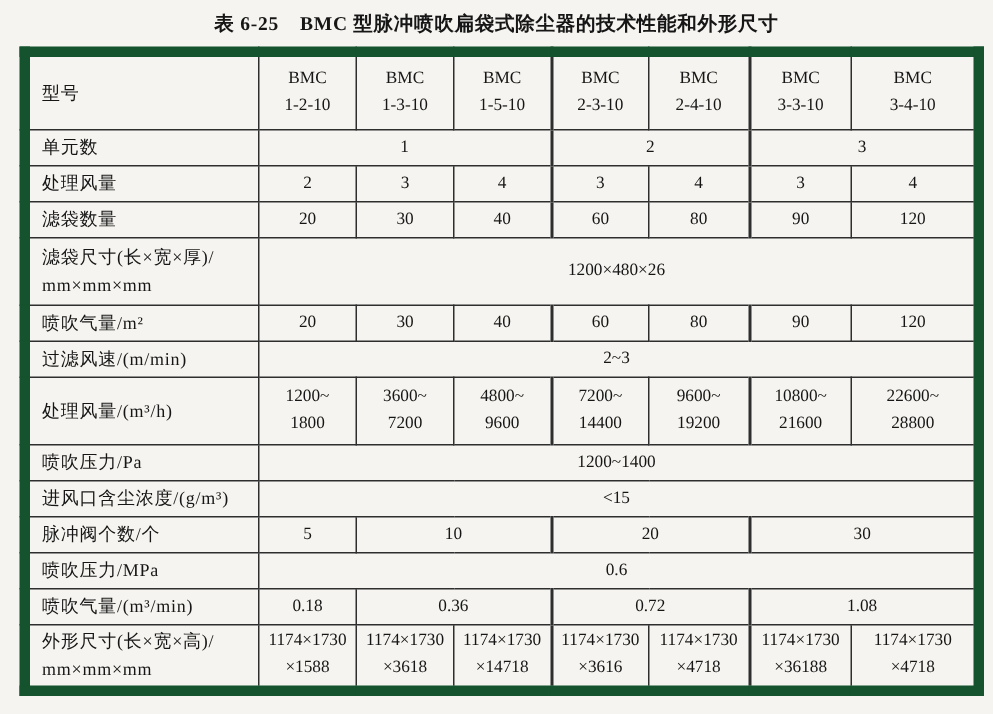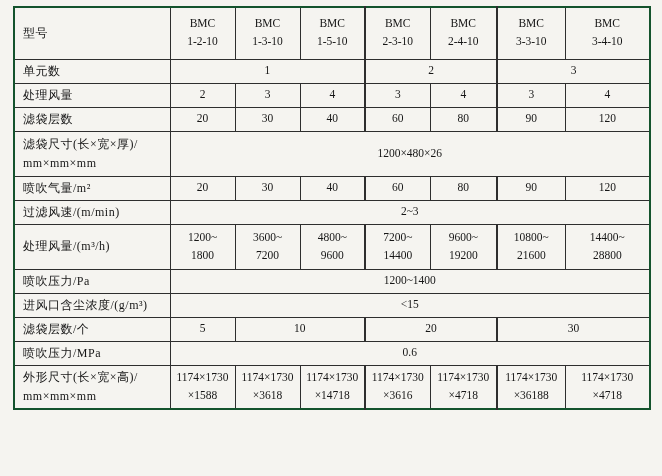--- a/index.html
+++ b/index.html
@@ -16,21 +16,21 @@
     font-size:13px;
     font-weight:bold;
     letter-spacing:0.5px;
   }
   .caption .num{margin-right:14px;}
   table.spec{
     border-collapse:collapse;
     table-layout:fixed;
     width:636px;
     margin:6px 0 0 13px;
-    border:2px solid #14532d;
+    border:7px solid #14532d;
   }
   td{
     border:1px solid #2e2e2e;
     font-size:11.5px;
     text-align:center;
     vertical-align:middle;
     padding:1px 2px;
     white-space:pre-line;
     line-height:1.55;
     overflow:hidden;
@@ -45,20 +45,23 @@
   tr.rh-head{height:52px;}
   tr.rh-s{height:24px;}
   tr.rh-d{height:45px;}
   tr.rh-last{height:44px;}
 </style>
 </head>
 <body>
 
 <div>
 
+  <div class="caption">
+    <span class="num">表 6-25</span><span>BMC 型脉冲喷吹扁袋式除尘器的技术性能和外形尺寸</span>
+  </div>
 
   <table class="spec">
     <colgroup>
       <col style="width:156px">
         <col style="width:65px">
         <col style="width:65px">
         <col style="width:65px">
       <col style="width:65px">
         <col style="width:67px">
         <col style="width:68px">
@@ -96,21 +99,21 @@
       <td>2</td>
       <td>3</td>
       <td>4</td>
       <td class="gsep">3</td>
       <td>4</td>
       <td class="gsep">3</td>
       <td>4</td>
     </tr>
 
     <tr class="rh-s">
-      <td class="label">滤袋层数</td>
+      <td class="label">滤袋数量</td>
       <td>20</td>
       <td>30</td>
       <td>40</td>
       <td class="gsep">60</td>
       <td>80</td>
       <td class="gsep">90</td>
       <td>120</td>
     </tr>
 
     <tr class="rh-d">
@@ -142,47 +145,54 @@
       <td>3600~
 7200</td>
       <td>4800~
 9600</td>
       <td class="gsep">7200~
 14400</td>
       <td>9600~
 19200</td>
       <td class="gsep">10800~
 21600</td>
-      <td>14400~
+      <td>22600~
 28800</td>
     </tr>
 
     <tr class="rh-s">
       <td class="label">喷吹压力/Pa</td>
       <td colspan="7">1200~1400</td>
     </tr>
 
     <tr class="rh-s">
       <td class="label">进风口含尘浓度/(g/m³)</td>
       <td colspan="7">&lt;15</td>
     </tr>
 
     <tr class="rh-s">
-      <td class="label">滤袋层数/个</td>
+      <td class="label">脉冲阀个数/个</td>
       <td>5</td>
       <td colspan="2">10</td>
       <td colspan="2" class="gsep">20</td>
       <td colspan="2" class="gsep">30</td>
     </tr>
 
     <tr class="rh-s">
       <td class="label">喷吹压力/MPa</td>
       <td colspan="7">0.6</td>
     </tr>
 
+    <tr class="rh-s">
+      <td class="label">喷吹气量/(m³/min)</td>
+      <td>0.18</td>
+      <td colspan="2">0.36</td>
+      <td colspan="2" class="gsep">0.72</td>
+      <td colspan="2" class="gsep">1.08</td>
+    </tr>
 
     <tr class="rh-last">
       <td class="label">外形尺寸(长×宽×高)/
 mm×mm×mm</td>
       <td>1174×1730
 ×1588</td>
       <td>1174×1730
 ×3618</td>
       <td>1174×1730
 ×14718</td>

